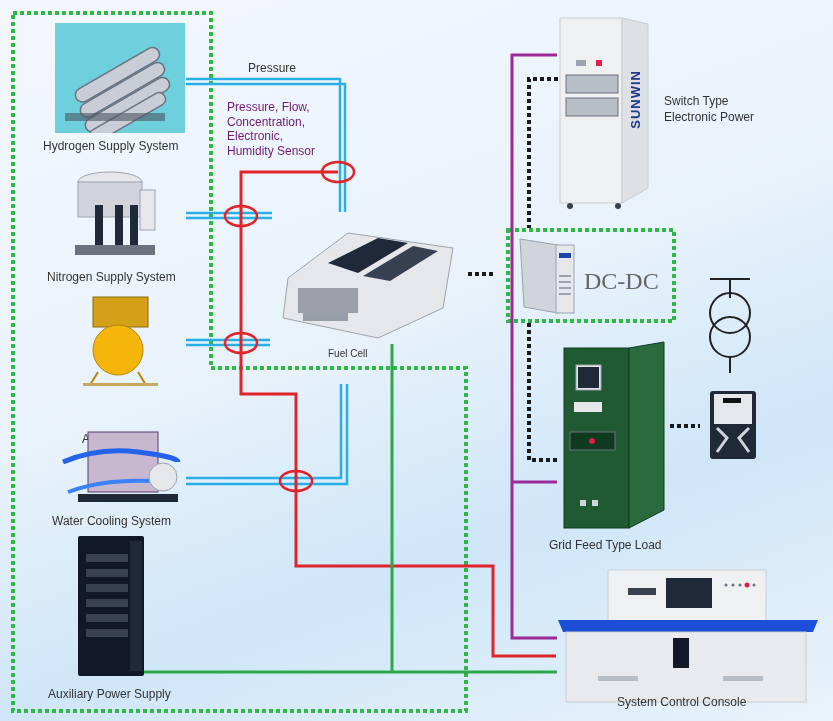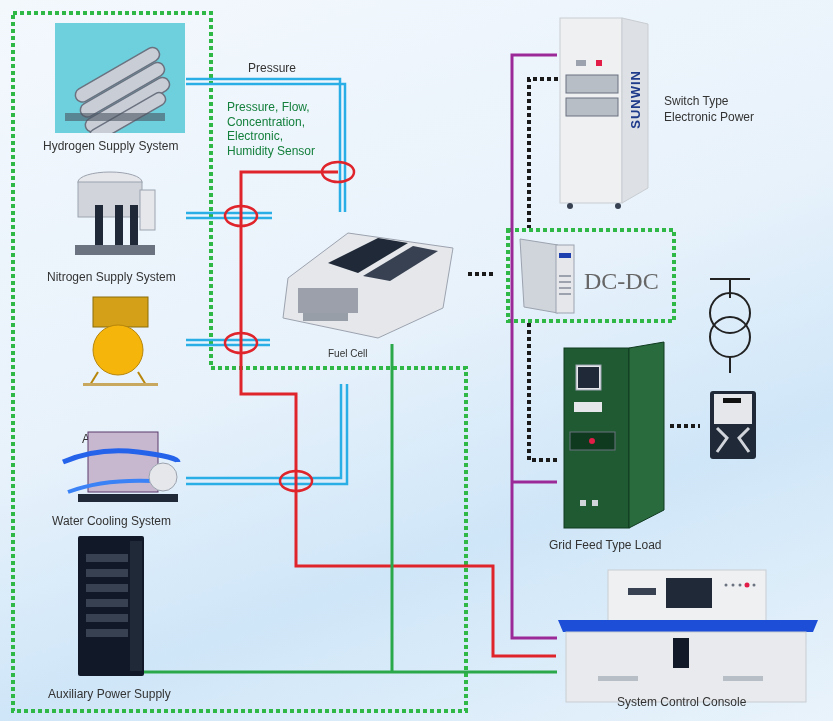--- a/index.html
+++ b/index.html
@@ -4,21 +4,21 @@
 <style>
   html, body { margin: 0; padding: 0; }
   body {
     width: 833px; height: 721px; position: relative; overflow: hidden;
     background: linear-gradient(160deg, #f3f8fd 0%, #e8f2fb 45%, #cfe6f8 70%, #e9f3fb 100%);
     font-family: "Liberation Sans", sans-serif;
     color: #333;
   }
   .label { position: absolute; font-size: 12px; color: #333; white-space: nowrap; }
   .label.small { font-size: 10px; }
-  .sensor-text { position: absolute; left: 227px; top: 100px; font-size: 12px; line-height: 14.5px; color: #15803d; }
+  .sensor-text { position: absolute; left: 227px; top: 100px; font-size: 12px; line-height: 14.5px; color: #701a75; }
   .sensor-text div { white-space: nowrap; }
   svg.wires { position: absolute; left: 0; top: 0; }
   .equip { position: absolute; }
   .dcdc-text { position: absolute; left: 584px; top: 268px; font-family: "Liberation Serif", serif; font-size: 24px; color: #666; }
 </style>
 </head>
 <body>
 
 <svg class="wires" width="833" height="721">
 

